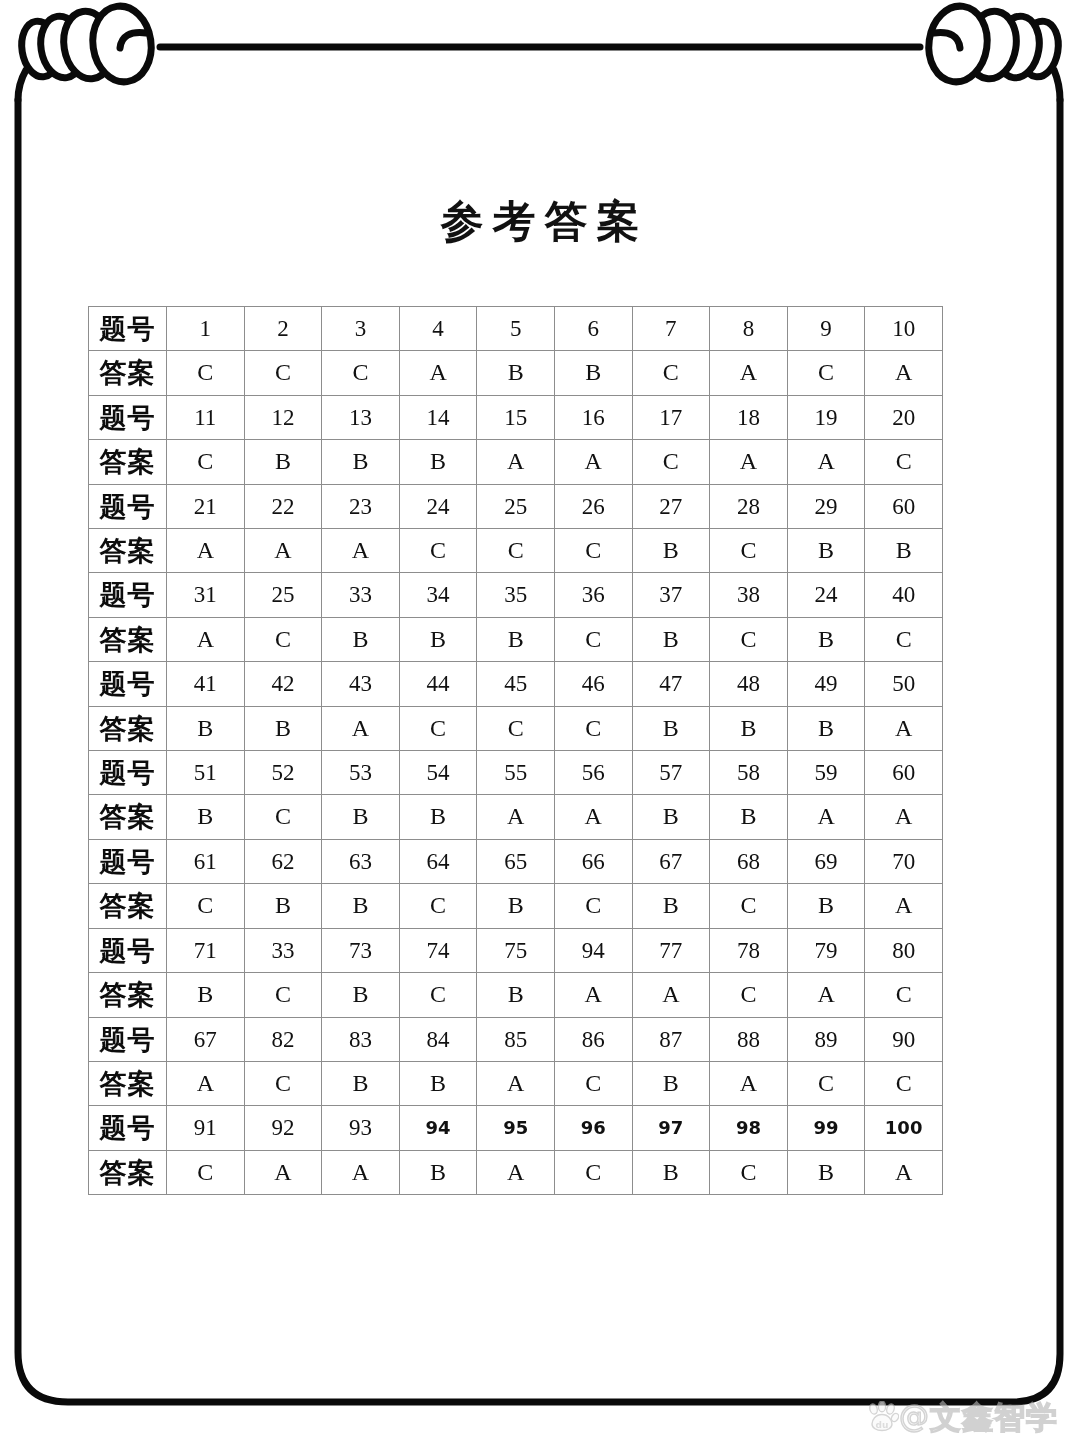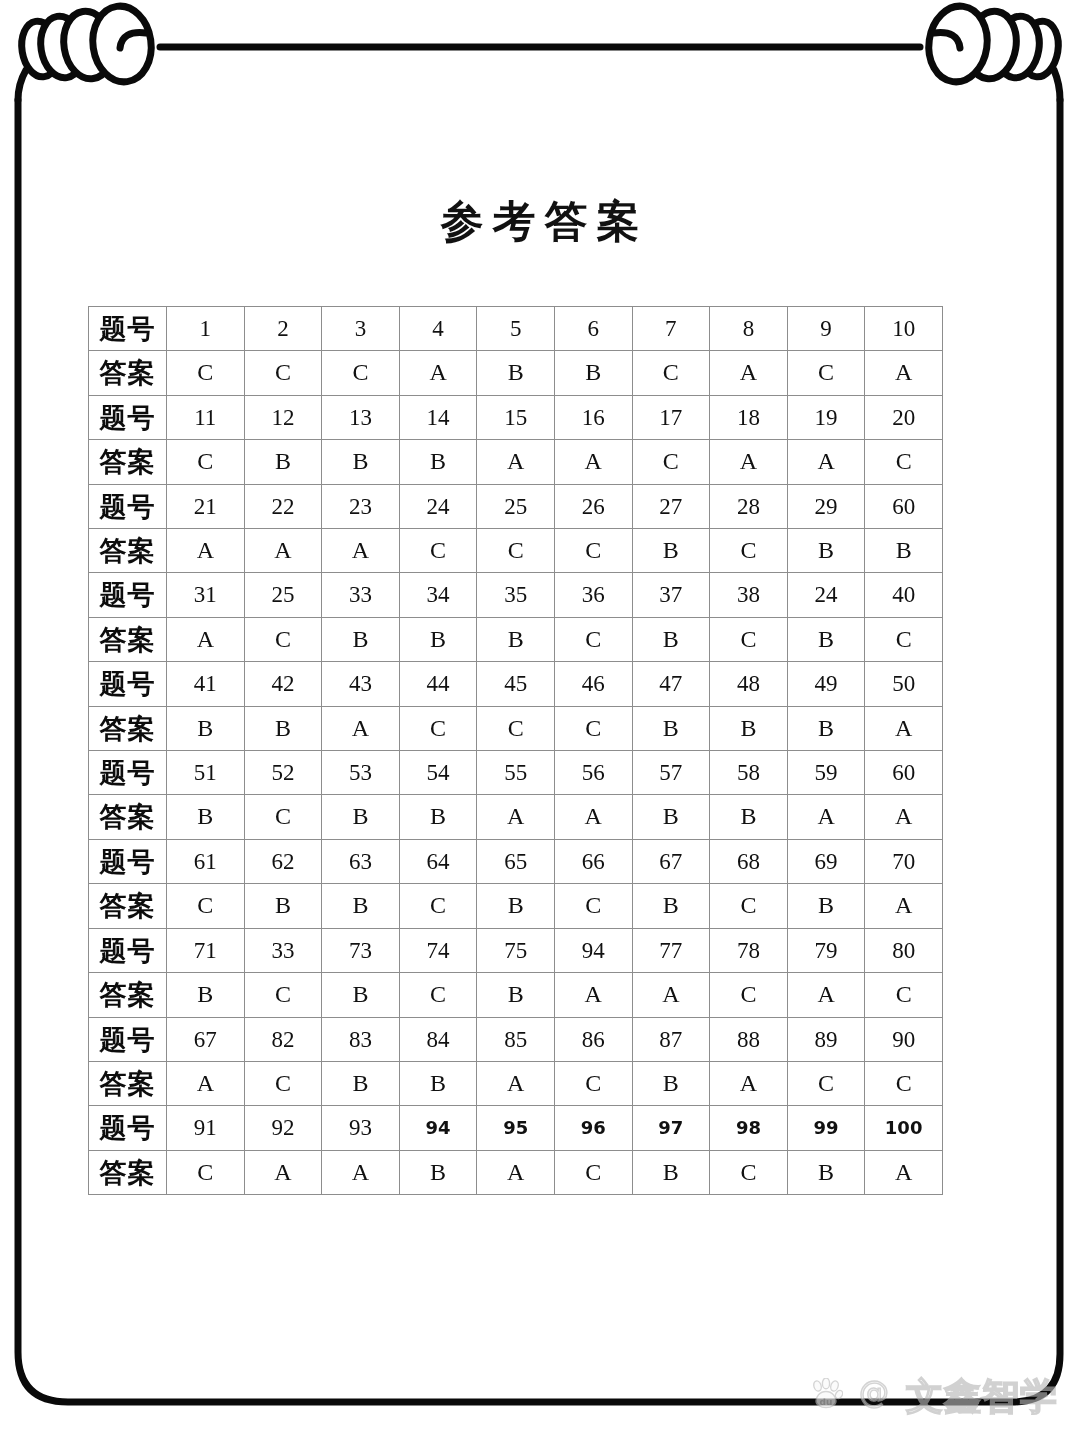--- a/index.html
+++ b/index.html
@@ -100,38 +100,39 @@
   table.answer-table tr.qrow.sans-tail td.cell.sans {
     font-family: "DejaVu Sans", "Liberation Sans", sans-serif;
     font-size: 18px;
     font-weight: 600;
   }
 
   
   .watermark {
     position: absolute;
     right: 22px;
-    bottom: 26px;
+    bottom: 8px;
     display: flex;
-    gap: 16px;
+    align-items: center;
+    gap: 0;
     opacity: 0.62;
     user-select: none;
   }
   .watermark .wm-paw { display: block; }
   .watermark .wm-at {
     font-family: "DejaVu Sans", "Liberation Sans", sans-serif;
     font-size: 30px;
     color: #f2f2f2;
     -webkit-text-stroke: 1.4px #b9b9b9;
     line-height: 1;
     margin: 0 1px 0 0;
   }
   .watermark .wm-text {
     font-family: "DejaVu Sans", "Liberation Sans", sans-serif;
-    font-size: 37px;
+    font-size: 31px;
     font-weight: 700;
     letter-spacing: 1px;
     color: #fbfbfb;
     -webkit-text-stroke: 1.5px #b5b5b5;
     line-height: 1;
   }
 </style>
 </head>
 <body>
 

